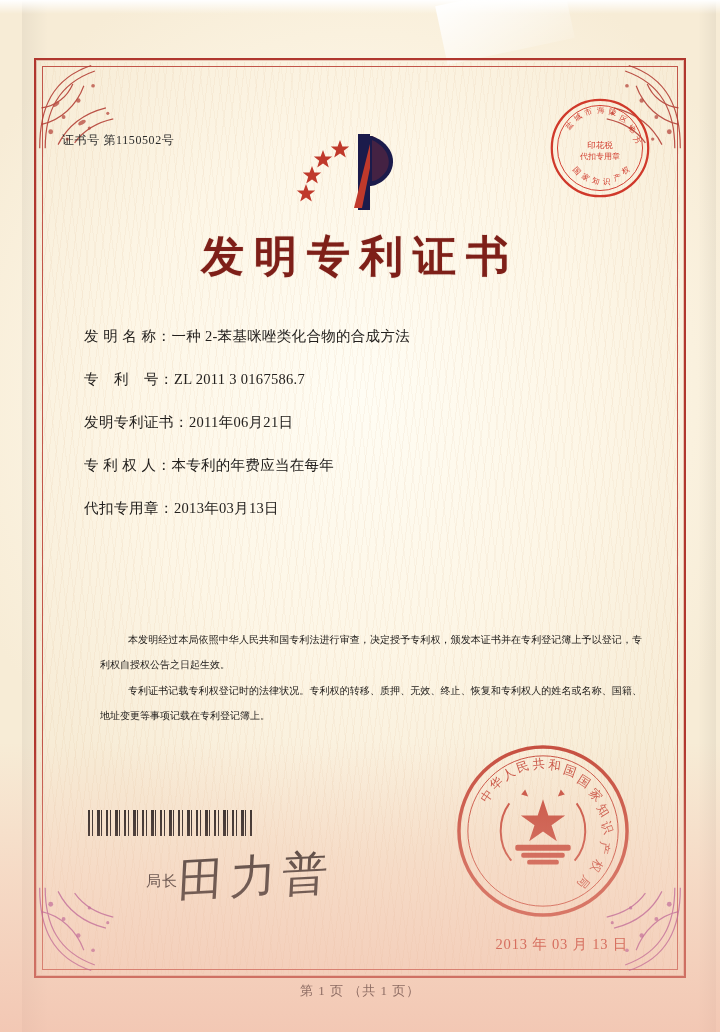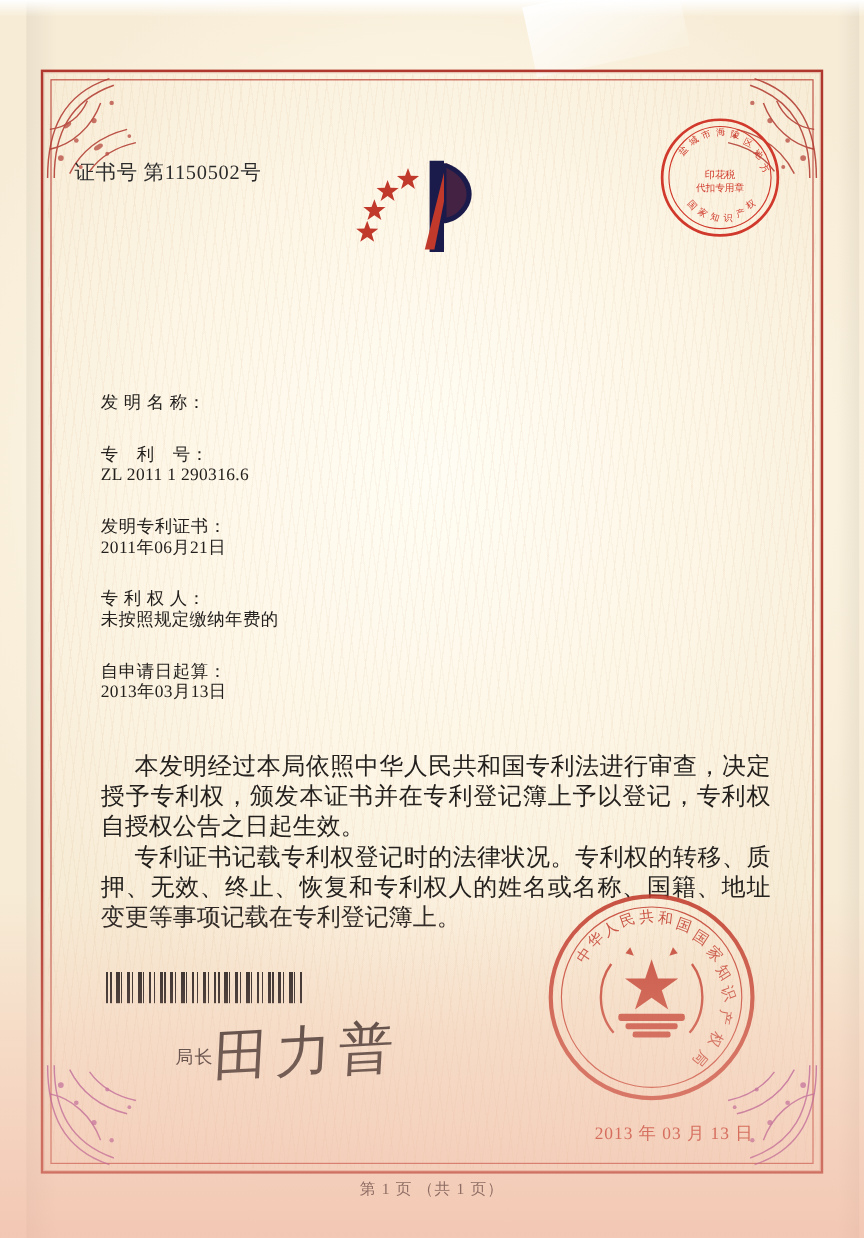--- a/index.html
+++ b/index.html
@@ -81,21 +81,21 @@
   }
   .c-tl { left: 36px;  top: 60px; }
   .c-tr { right: 36px; top: 60px; transform: scaleX(-1); }
   .c-bl { left: 36px;  bottom: 56px; transform: scaleY(-1); }
   .c-br { right: 36px; bottom: 56px; transform: scale(-1,-1); }
 
   
   .cert-no {
     position: absolute;
     left: 62px; top: 132px;
-    font-size: 17px;
+    font-size: 12px;
     color: #2b2b2b;
     letter-spacing: 0.6px;
     white-space: nowrap;
   }
 
   
   .emblem {
     position: absolute;
     left: 296px; top: 122px;
     width: 120px; height: 100px;
@@ -125,35 +125,34 @@
     position: absolute;
     left: 84px; top: 328px; right: 70px;
   }
   .field-row {
     display: flex;
     align-items: baseline;
     margin-bottom: 25.5px;
     font-size: 14.5px;
     color: #23201e;
     line-height: 1.2;
-    flex-direction: column;
   }
   .field-label {
     white-space: pre;
     letter-spacing: 0.5px;
   }
   .field-value {
     letter-spacing: 0.3px;
   }
 
   
   .body-text {
     position: absolute;
-    left: 84px; right: 78px; top: 627px;
-    font-size: 20px;
+    left: 100px; right: 78px; top: 627px;
+    font-size: 10px;
     color: #23201e;
     line-height: 25px;
     text-align: justify;
   }
   .body-text p {
     margin: 0 0 1px 0;
     text-indent: 28px;
   }
 
   
@@ -354,39 +353,41 @@
       <text transform="translate(90,45) rotate(54)">方</text>
       <text transform="translate(26,78) rotate(48)">国</text>
       <text transform="translate(35,86) rotate(34)">家</text>
       <text transform="translate(46,91) rotate(18)">知</text>
       <text transform="translate(58,93) rotate(2)">识</text>
       <text transform="translate(70,90) rotate(-16)">产</text>
       <text transform="translate(80,83) rotate(-32)">权</text>
     </g>
   </svg>
 
+  <div class="main-title">发明专利证书</div>
 
   <div class="fields">
     <div class="field-row">
       <span class="field-label">发 明 名 称：</span>
+      <span class="field-value">一种 2-苯基咪唑类化合物的合成方法</span>
     </div>
     <div class="field-row">
       <span class="field-label">专　利　号：</span>
-      <span class="field-value">ZL 2011 1 290316.6</span>
+      <span class="field-value">ZL 2011 3 0167586.7</span>
     </div>
     <div class="field-row">
       <span class="field-label">发明专利证书：</span>
       <span class="field-value">2011年06月21日</span>
     </div>
     <div class="field-row">
       <span class="field-label">专 利 权 人：</span>
-      <span class="field-value">未按照规定缴纳年费的</span>
+      <span class="field-value">本专利的年费应当在每年</span>
     </div>
     <div class="field-row">
-      <span class="field-label">自申请日起算：</span>
+      <span class="field-label">代扣专用章：</span>
       <span class="field-value">2013年03月13日</span>
     </div>
   </div>
 
   <div class="body-text">
     <p>本发明经过本局依照中华人民共和国专利法进行审查，决定授予专利权，颁发本证书并在专利登记簿上予以登记，专利权自授权公告之日起生效。</p>
     <p>专利证书记载专利权登记时的法律状况。专利权的转移、质押、无效、终止、恢复和专利权人的姓名或名称、国籍、地址变更等事项记载在专利登记簿上。</p>
   </div>
 
   <div class="barcode"></div>

